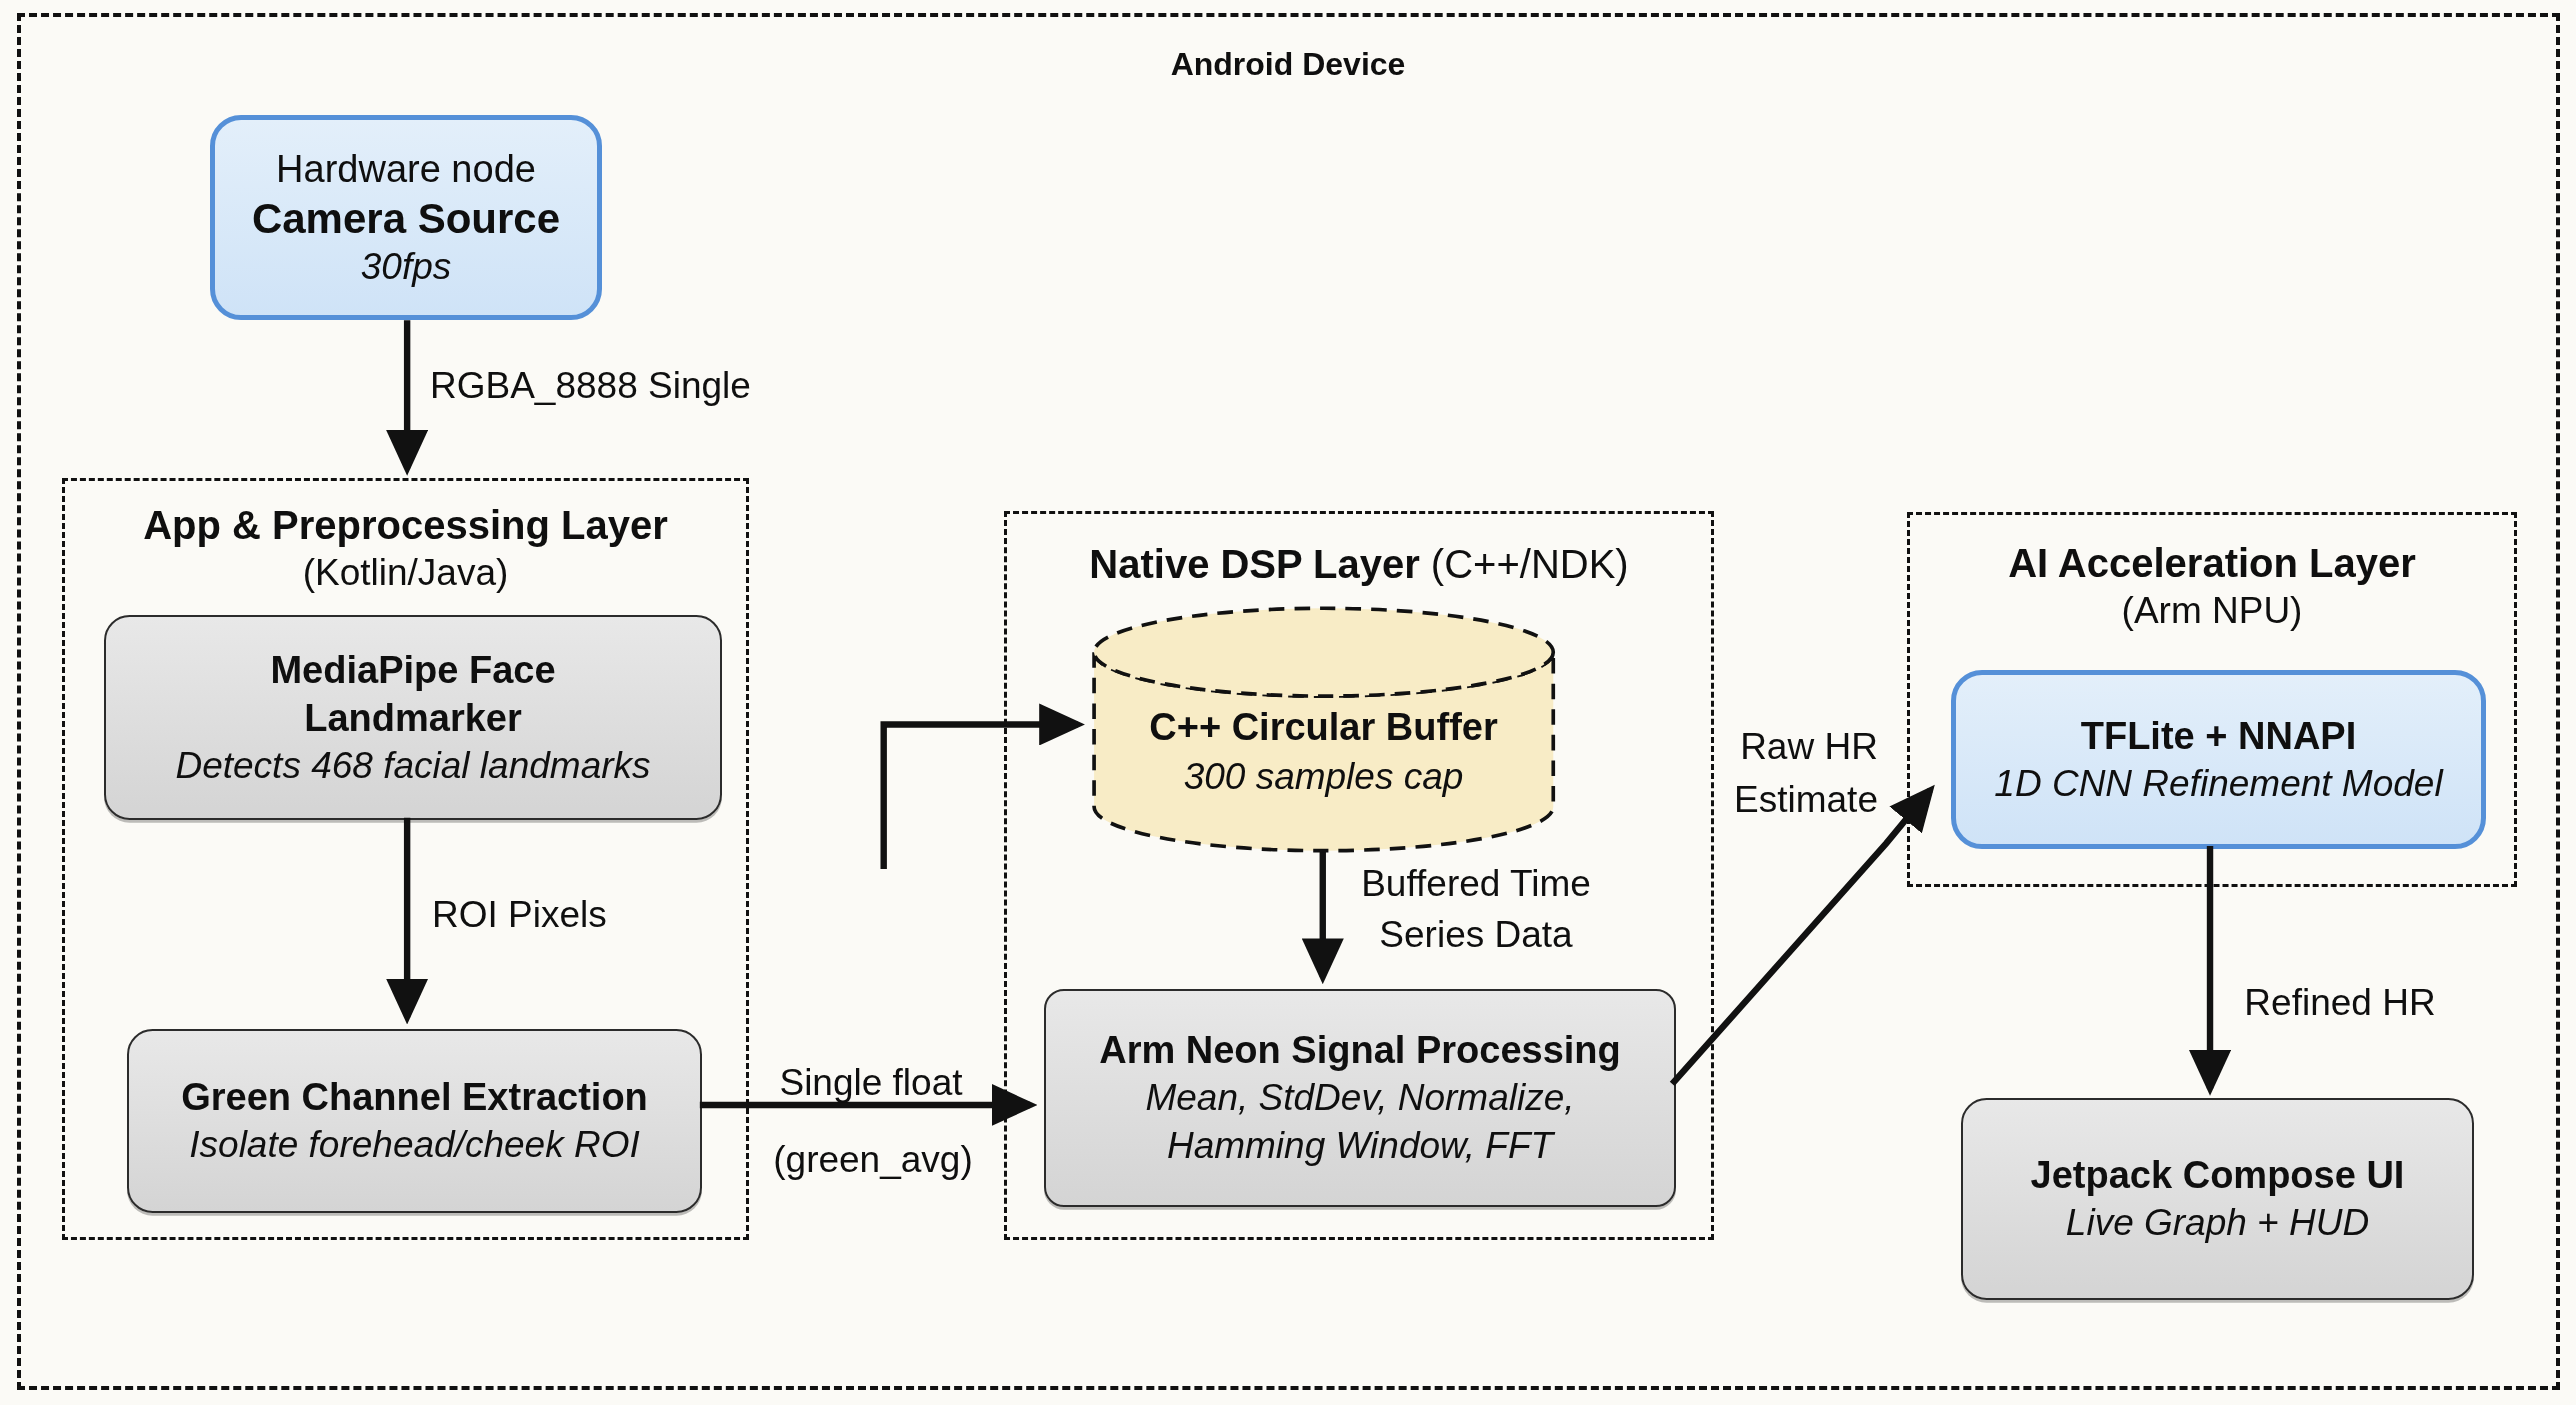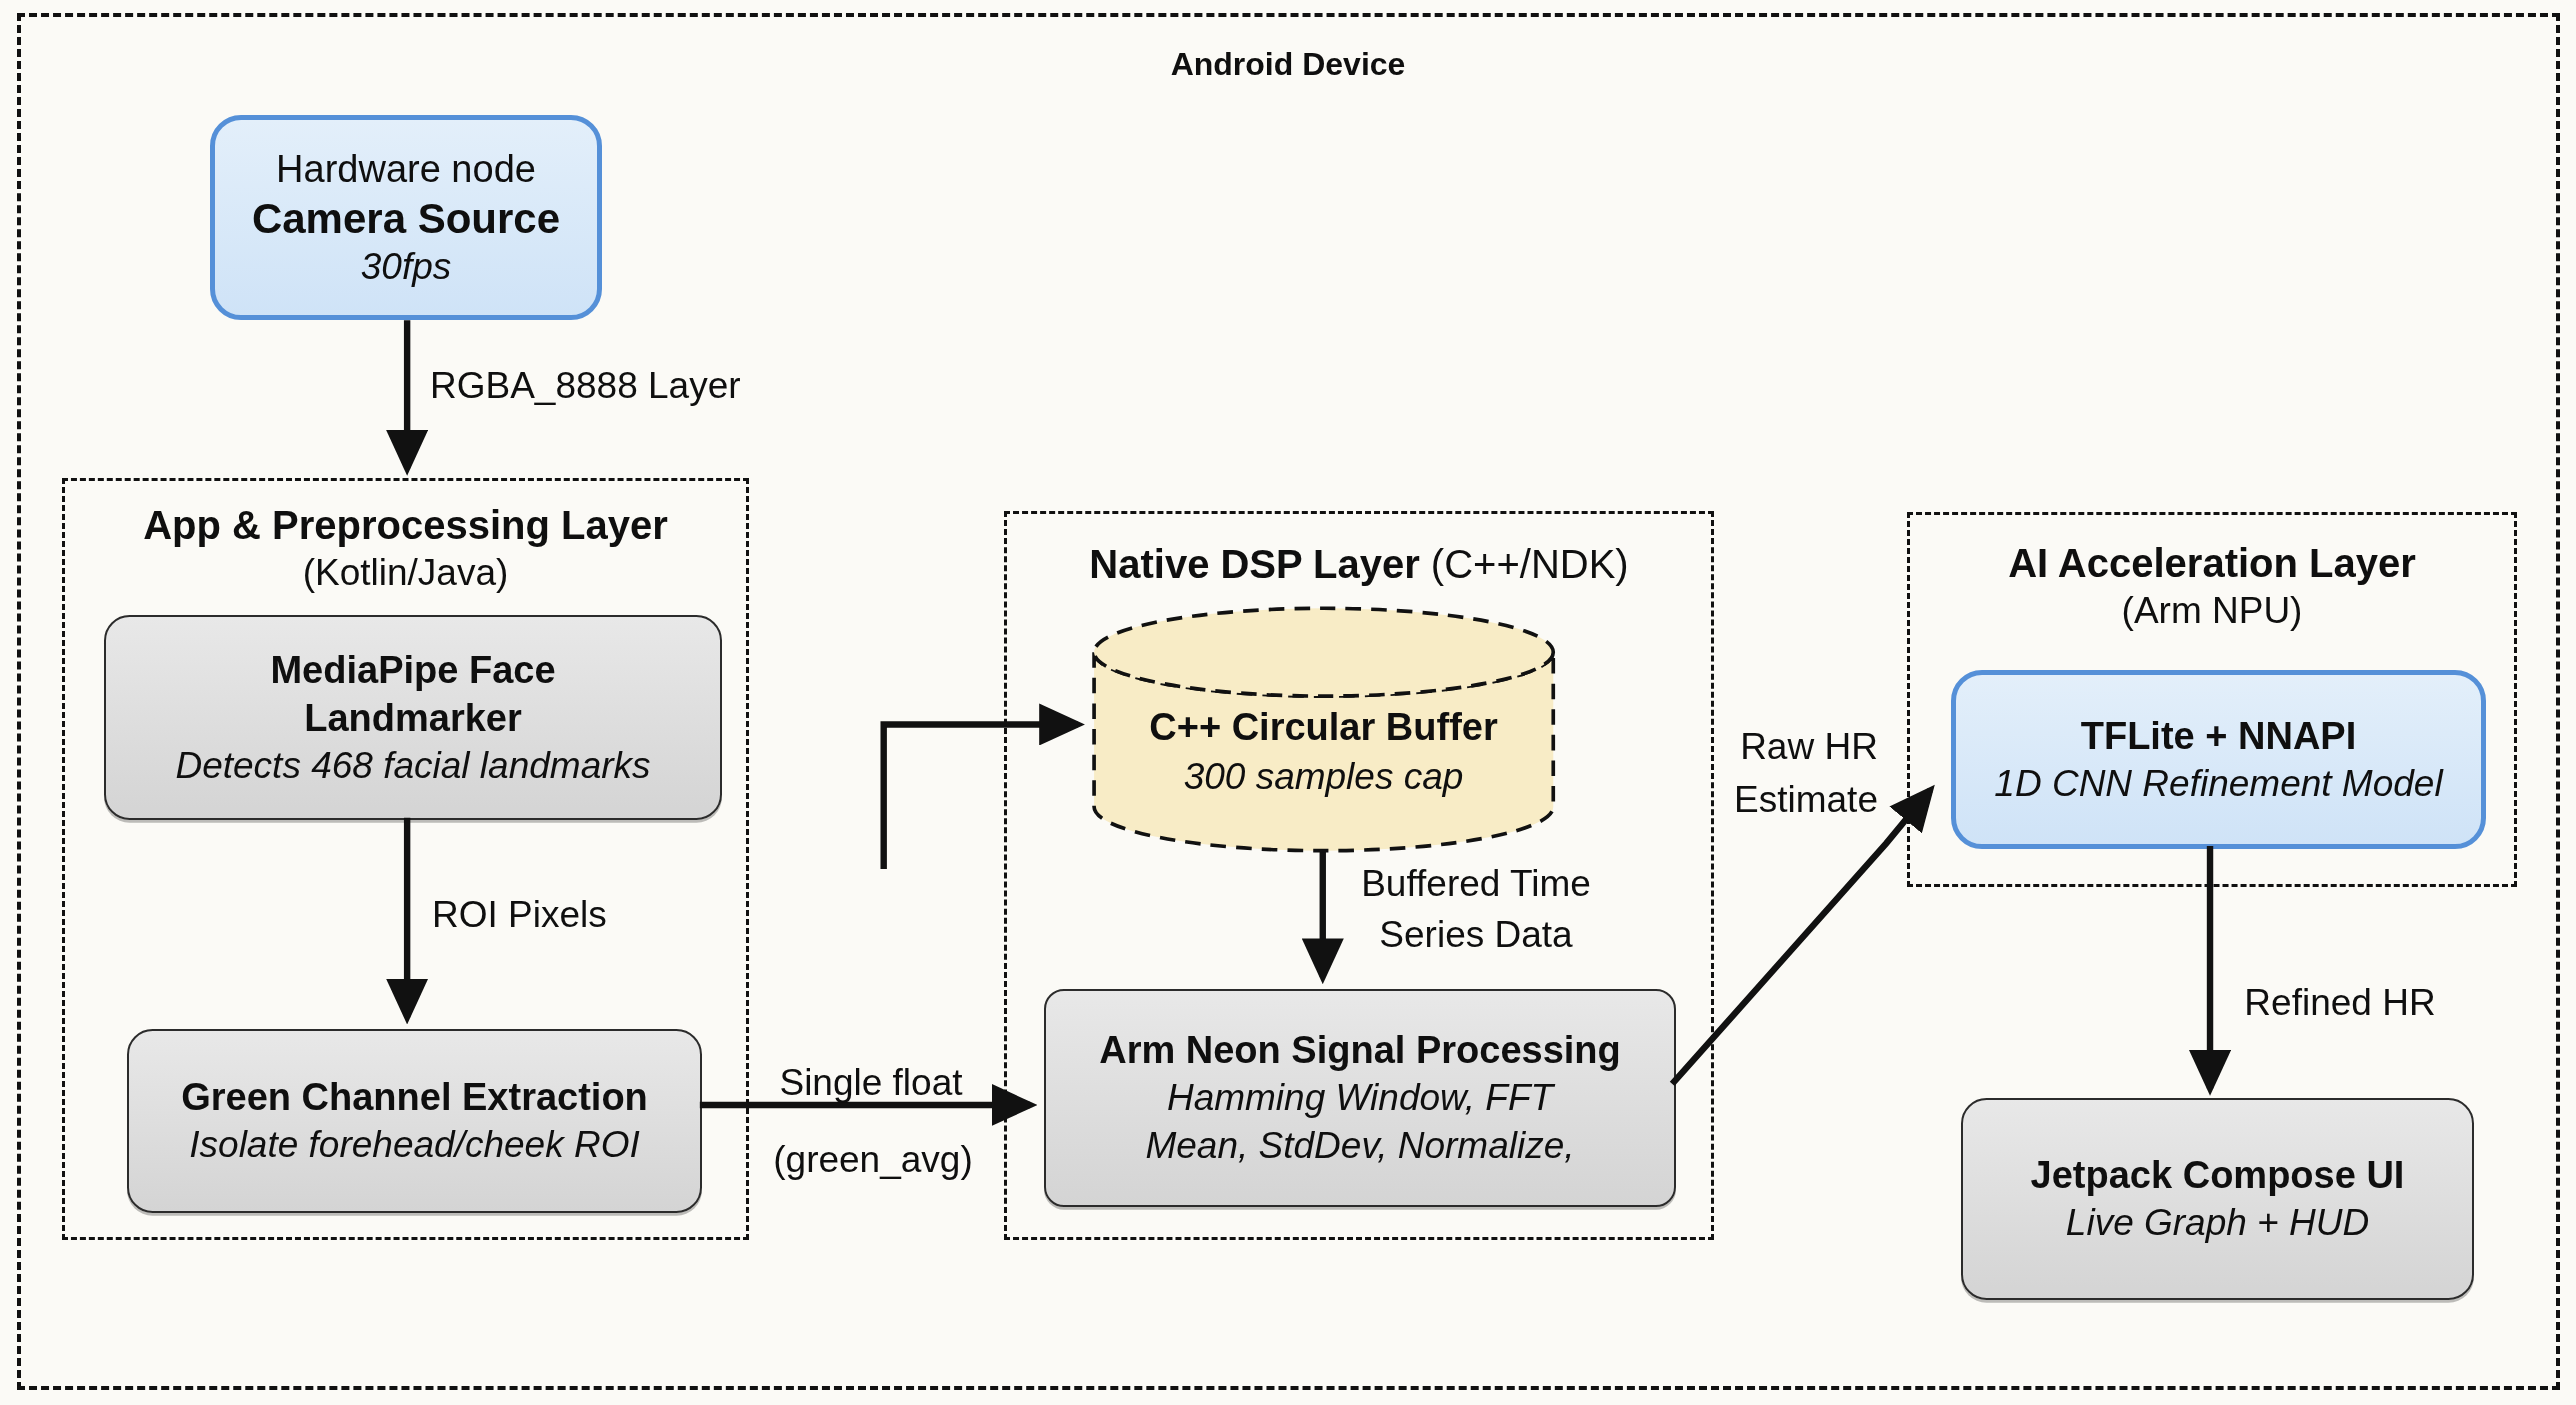--- a/index.html
+++ b/index.html
@@ -106,22 +106,22 @@
     </div>
   </div>
 
   <div class="layer layer-dsp">
     <div class="ltitle">
       <span>Native DSP Layer</span><span class="rest">(C++/NDK)</span>
     </div>
 
     <div class="node gray node-neon">
       <div class="t">Arm Neon Signal Processing</div>
+      <div class="s">Mean, StdDev, Normalize,</div>
       <div class="s">Hamming Window, FFT</div>
-      <div class="s">Mean, StdDev, Normalize,</div>
     </div>
   </div>
 
   <div class="buffer-text">
     <div class="t">C++ Circular Buffer</div>
     <div class="s">300 samples cap</div>
   </div>
 
   <div class="layer layer-ai">
     <div class="ltitle">AI Acceleration Layer</div>
@@ -131,21 +131,21 @@
       <div class="t">TFLite + NNAPI</div>
       <div class="s">1D CNN Refinement Model</div>
     </div>
   </div>
 
   <div class="node gray node-compose">
     <div class="t">Jetpack Compose UI</div>
     <div class="s">Live Graph + HUD</div>
   </div>
 
-  <div class="elabel" style="left:430px;top:364px;">RGBA_8888 Layer</div>
+  <div class="elabel" style="left:430px;top:364px;">RGBA_8888 Single</div>
   <div class="elabel" style="left:432px;top:893px;">ROI Pixels</div>
   <div class="elabel clabel" style="left:871px;top:1061px;">Single float</div>
   <div class="elabel clabel" style="left:873px;top:1138px;">(green_avg)</div>
   <div class="elabel clabel" style="left:1476px;top:862px;">Buffered Time</div>
   <div class="elabel clabel" style="left:1476px;top:913px;">Series Data</div>
   <div class="elabel clabel" style="left:1809px;top:725px;">Raw HR</div>
   <div class="elabel clabel" style="left:1806px;top:778px;">Estimate</div>
   <div class="elabel clabel" style="left:2340px;top:981px;">Refined HR</div>
 
 </div>

